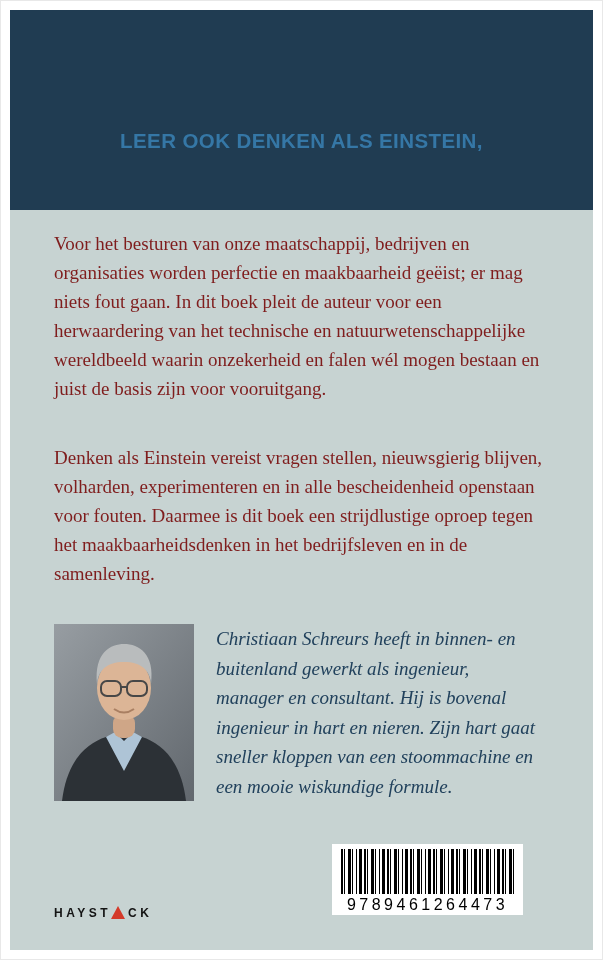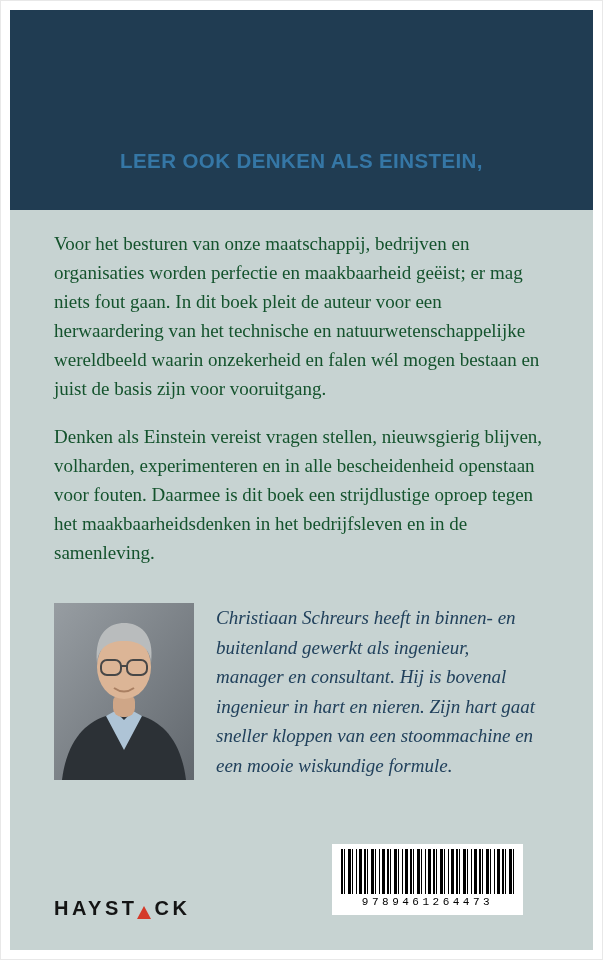--- a/index.html
+++ b/index.html
@@ -20,44 +20,44 @@
     overflow: hidden;
   }
   
   .band {
     height: 200px;
     background: #203c52;
     display: flex;
     flex-direction: column;
     justify-content: flex-end;
     align-items: center;
-    padding-bottom: 36px;
+    padding-bottom: 56px;
     box-sizing: border-box;
   }
   .tagline {
     font-family: "Liberation Sans", sans-serif;
     font-weight: 700;
     font-size: 20.5px;
     line-height: 27px;
     letter-spacing: 0.4px;
     color: #3577a6;
     text-align: center;
   }
   
   .content {
     padding: 19px 44px 0 44px;
     color: #21415c;
   }
   .body-par {
     margin: 0;
     font-size: 19px;
     line-height: 29px;
-    color: #14532d;
+    color: #7f1d1d;
   }
-  .body-par.mt { margin-top: 19px; }
+  .body-par.mt { margin-top: 40px; }
   
   .author-row {
     margin-top: 36px;
     display: flex;
     gap: 22px;
   }
   .photo {
     flex: 0 0 140px;
     width: 140px; height: 177px;
     background: #7d8389;
@@ -70,21 +70,21 @@
     font-size: 19px;
     line-height: 29.5px;
     color: #21415c;
   }
   
   .publisher {
     position: absolute;
     left: 44px; bottom: 30px;
     font-family: "Liberation Sans", sans-serif;
     font-weight: 700;
-    font-size: 20px;
+    font-size: 12px;
     letter-spacing: 3.5px;
     color: #141414;
     display: flex;
     align-items: flex-end;
   }
   .tri {
     display: inline-block;
     width: 0; height: 0;
     border-left: 7px solid transparent;
     border-right: 7px solid transparent;
@@ -106,22 +106,22 @@
       #000 0px, #000 2px, #fff 2px, #fff 3px,
       #000 3px, #000 4px, #fff 4px, #fff 7px,
       #000 7px, #000 10px, #fff 10px, #fff 11px,
       #000 11px, #000 12px, #fff 12px, #fff 15px,
       #000 15px, #000 16px, #fff 16px, #fff 18px,
       #000 18px, #000 21px, #fff 21px, #fff 23px);
   }
   .isbn {
     margin-top: 2px;
     text-align: center;
-    font-family: Liberation Mono, monospace;
-    font-size: 11px;
+    font-family: Liberation Sans, sans-serif;
+    font-size: 16px;
     letter-spacing: 3.5px;
     color: #000;
   }
 </style>
 </head>
 <body>
 
 <div class="page">
   <div class="cover">
 

